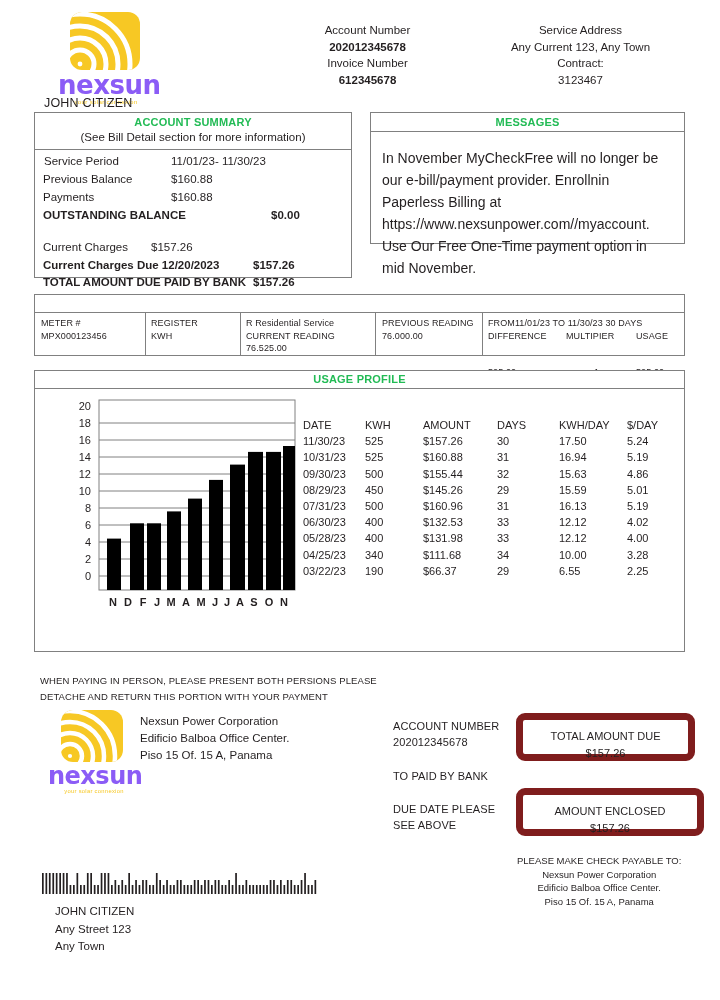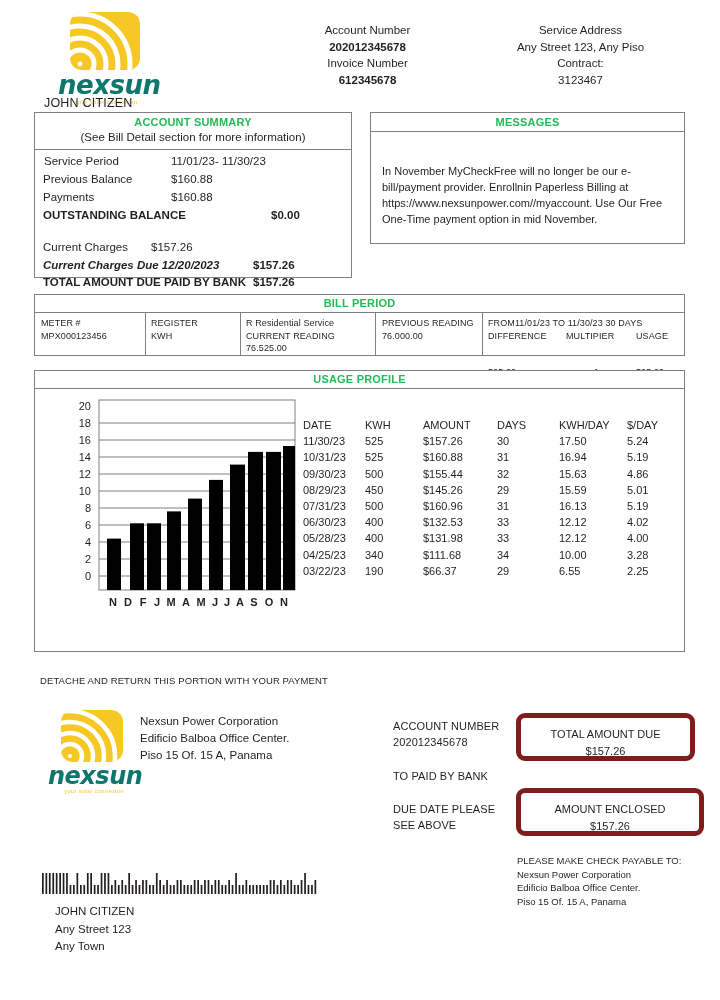--- a/index.html
+++ b/index.html
@@ -27,24 +27,23 @@
   .logo-mark {
     position: relative;
     background: #F7C824;
     border-radius: 12px;
     overflow: hidden;
   }
   .logo-mark svg { display: block; }
   .logo-word {
     font-family: "DejaVu Sans", sans-serif;
     font-weight: bold;
-    color: #0f766e;
+    color: #8b5cf6;
     letter-spacing: -0.5px;
     line-height: 1;
-    font-style: italic;
   }
   .logo-tag {
     color: #F7C824;
     font-family: "Liberation Sans", sans-serif;
     letter-spacing: 0.3px;
     line-height: 1;
   }
 
   
   .cust-name {
@@ -85,23 +84,22 @@
   }
   .as-row {
     position: absolute;
     font-size: 11.5px;
     white-space: nowrap;
   }
 
   
   .msg-body {
     position: absolute;
-    font-size: 11px;
-    line-height: 16px;
-    margin-top: 16px;
+    font-size: 14px;
+    line-height: 22px;
   }
 
   
   .bp-cell {
     position: absolute;
     font-size: 9px;
     line-height: 12.5px;
     letter-spacing: 0.1px;
   }
   .vline {
@@ -157,33 +155,34 @@
     line-height: 17px;
   }
   .stub-lbl {
     position: absolute;
     font-size: 11px;
     line-height: 16px;
     letter-spacing: 0.1px;
   }
   .amt-box {
     position: absolute;
-    border: 5px solid #7f1d1d;
+    border: 7px solid #7f1d1d;
     border-radius: 9px;
     box-sizing: border-box;
     text-align: center;
     font-size: 11px;
     line-height: 17px;
     padding-top: 8px;
     background: #fff;
   }
   .payable {
     position: absolute;
     font-size: 9.5px;
     line-height: 13.5px;
+    text-align: center;
   }
   .barcode { position: absolute; }
   .barcode svg { display: block; }
   .mail-addr {
     position: absolute;
     font-size: 11.5px;
     line-height: 17.5px;
   }
 </style>
 </head>
@@ -212,21 +211,21 @@
 
   <div class="hdr-col" style="left:280px; top:22px; width:175px;">
     <div>Account Number</div>
     <div class="bold">202012345678</div>
     <div>Invoice Number</div>
     <div class="bold">612345678</div>
   </div>
 
   <div class="hdr-col" style="left:478px; top:22px; width:205px;">
     <div>Service Address</div>
-    <div>Any Street 123, Any Piso</div>
+    <div>Any Current 123, Any Town</div>
     <div>Contract:</div>
     <div>3123467</div>
   </div>
 
   <div class="box" style="left:34px; top:112px; width:318px; height:166px;">
     <div class="sec-title" style="margin-top:3px;">ACCOUNT SUMMARY</div>
     <div class="as-sub" style="margin-top:3px;">(See Bill Detail section for more information)</div>
     <div class="rule" style="position:absolute; left:0; top:36px; width:100%;"></div>
 
     <div class="as-row" style="left:9px; top:42px;">Service Period</div>
@@ -237,35 +236,34 @@
 
     <div class="as-row" style="left:8px; top:78px;">Payments</div>
     <div class="as-row" style="left:136px; top:78px;">$160.88</div>
 
     <div class="as-row bold" style="left:8px; top:96px;">OUTSTANDING BALANCE</div>
     <div class="as-row bold" style="left:236px; top:96px;">$0.00</div>
 
     <div class="as-row" style="left:8px; top:128px;">Current Charges</div>
     <div class="as-row" style="left:116px; top:128px;">$157.26</div>
 
-    <div class="as-row bold" style="left:8px; top:146px;font-style:italic;">Current Charges  Due 12/20/2023</div>
+    <div class="as-row bold" style="left:8px; top:146px;">Current Charges  Due 12/20/2023</div>
     <div class="as-row bold" style="left:218px; top:146px;">$157.26</div>
 
     <div class="as-row bold" style="left:8px; top:163px;">TOTAL AMOUNT DUE PAID BY BANK</div>
     <div class="as-row bold" style="left:218px; top:163px;">$157.26</div>
   </div>
 
   <div class="box" style="left:370px; top:112px; width:315px; height:132px;">
     <div class="sec-title" style="margin-top:3px;">MESSAGES</div>
     <div class="rule" style="position:absolute; left:0; top:18px; width:100%;"></div>
     <div class="msg-body" style="left:11px; top:34px; width:290px;">In November MyCheckFree will no longer be our e-bill/payment provider. Enrollnin Paperless Billing at https://www.nexsunpower.com//myaccount. Use Our Free One-Time payment option in mid November.</div>
   </div>
 
   <div class="box" style="left:34px; top:294px; width:651px; height:62px;">
-    <div class="sec-title" style="margin-top:2px;">BILL PERIOD</div>
     <div class="rule" style="position:absolute; left:0; top:17px; width:100%;"></div>
 
     <div class="vline" style="left:110px; top:17px; height:44px;"></div>
     <div class="vline" style="left:205px; top:17px; height:44px;"></div>
     <div class="vline" style="left:340px; top:17px; height:44px;"></div>
     <div class="vline" style="left:447px; top:17px; height:44px;"></div>
 
     <div class="bp-cell" style="left:6px; top:22px;">
       <div>METER #</div>
       <div>MPX000123456</div>
@@ -444,20 +442,21 @@
           <td>$66.37</td>
           <td>29</td>
           <td>6.55</td>
           <td>2.25</td>
         </tr>
       </tbody>
     </table>
   </div>
 
   <div class="stub-note" style="left:40px; top:673px;">
+    <div>WHEN PAYING IN PERSON, PLEASE PRESENT BOTH PERSIONS PLEASE</div>
     <div>DETACHE AND RETURN THIS PORTION WITH YOUR PAYMENT</div>
   </div>
 
   <div class="logo-wrap" style="left:48px; top:710px; width:92px;">
     <div class="logo-mark" style="width:62px; height:52px; margin-left:13px;">
       <svg width="62" height="52" viewBox="0 0 62 52">
         <g fill="none" stroke="#ffffff" stroke-width="4.5">
           <circle cx="9" cy="46" r="12"></circle>
           <circle cx="9" cy="46" r="23"></circle>
           <circle cx="9" cy="46" r="34"></circle>

